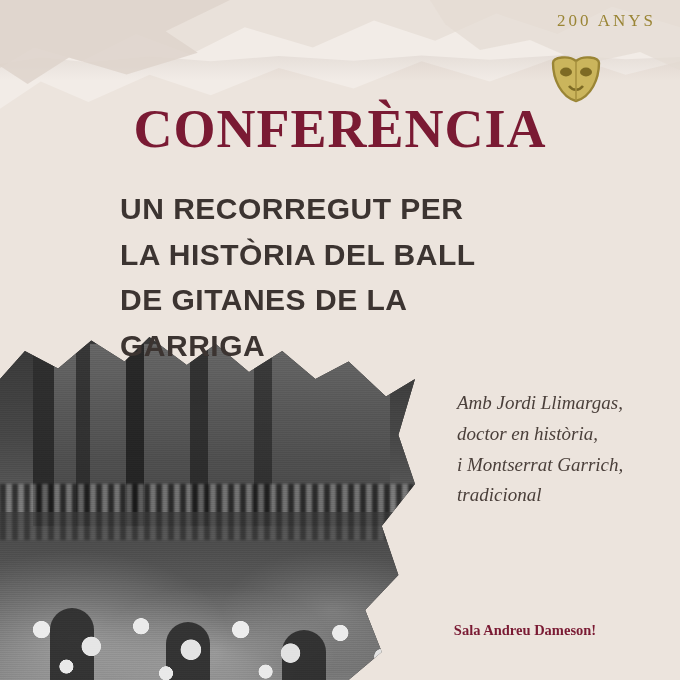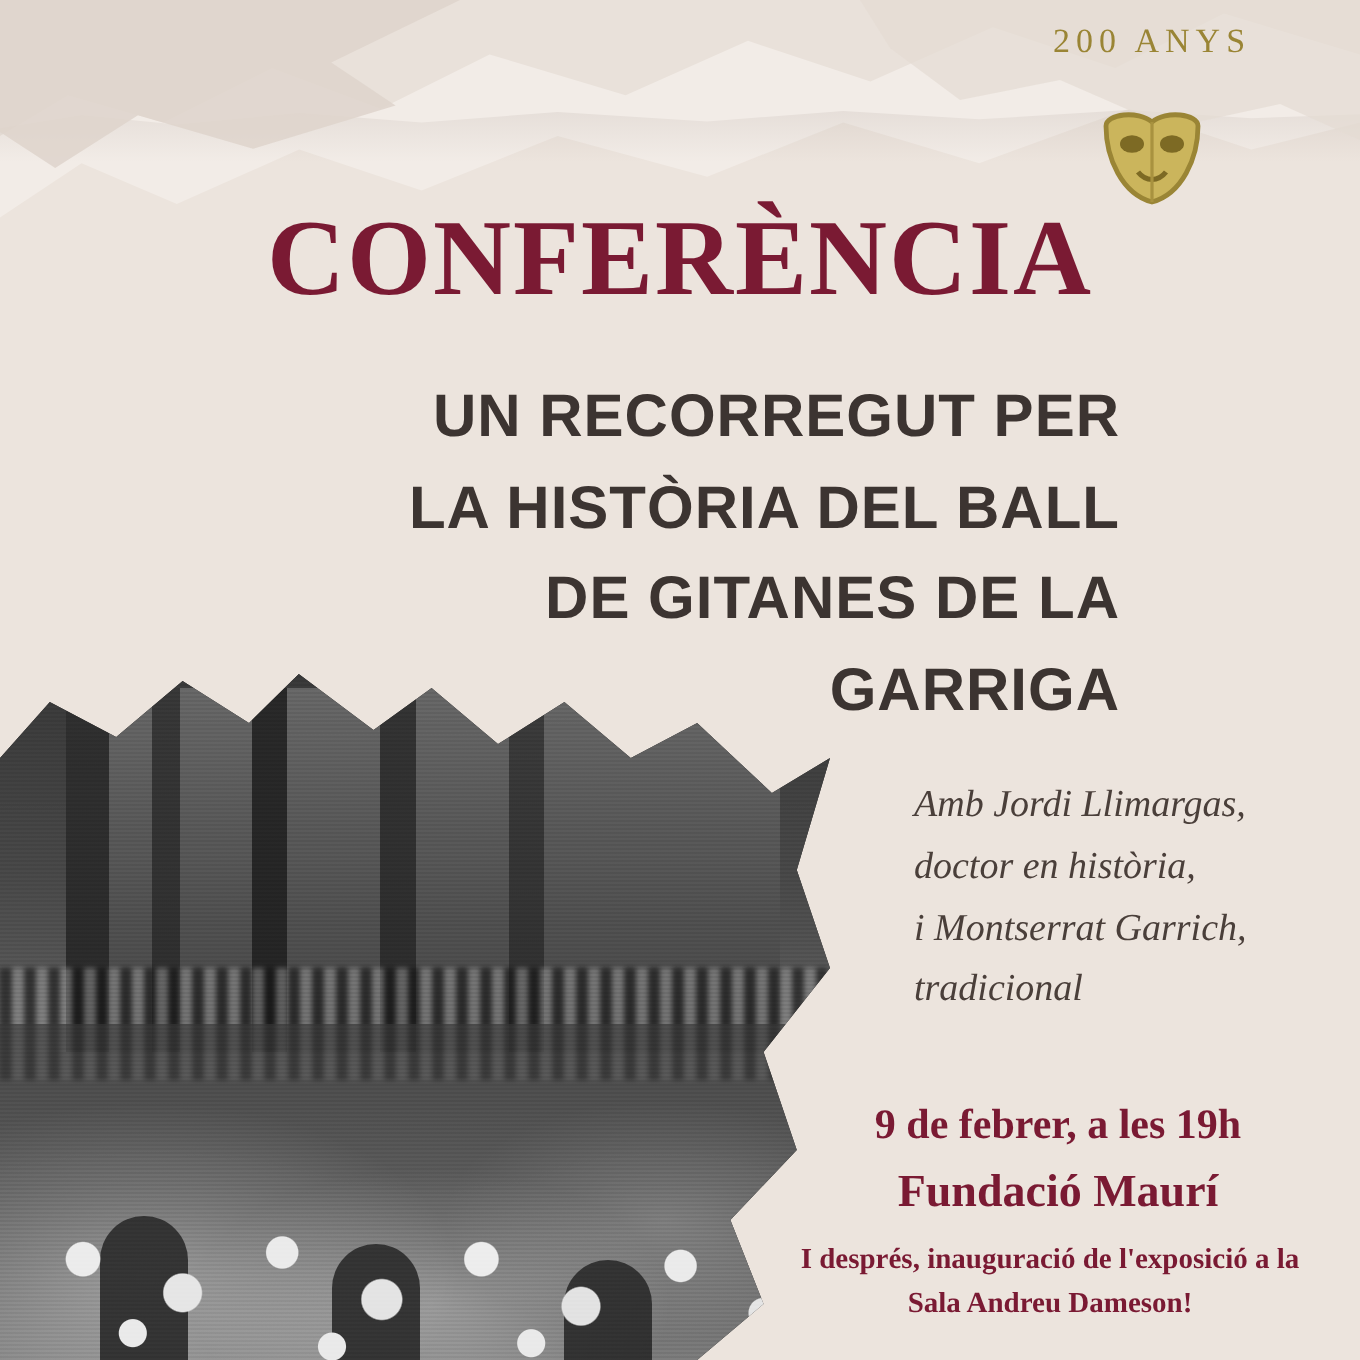--- a/index.html
+++ b/index.html
@@ -79,20 +79,21 @@
     text-align: center;
     color: #8e7a2e;
   }
   .logo-text {
     font-family: "Liberation Serif", serif;
     font-size: 17px;
     letter-spacing: 3px;
     color: #9a8535;
     line-height: 1.1;
     margin-bottom: 18px;
+    text-align: right;
   }
   .logo-mask-wrap {
     display: flex;
     justify-content: center;
   }
 
   
   .title {
     position: absolute;
     top: 98px;
@@ -103,21 +104,21 @@
     font-size: 54px;
     letter-spacing: 1px;
     color: #7a1a33;
   }
 
   .subtitle {
     position: absolute;
     top: 186px;
     left: 120px;
     width: 440px;
-    text-align: right;
+    text-align: left;
     font-family: "Liberation Sans", sans-serif;
     font-weight: bold;
     font-size: 30px;
     line-height: 1.52;
     color: #3c3431;
     letter-spacing: .5px;
   }
 
   
   .speakers {
@@ -302,20 +303,17 @@
     <div>GARRIGA</div>
   </div>
 
   <div class="speakers">
     <div>Amb Jordi Llimargas,</div>
     <div>doctor en història,</div>
     <div>i Montserrat Garrich,</div>
     <div>tradicional</div>
   </div>
 
-  <div class="detail-date">9 de febrer, a les 19h</div>
-  <div class="detail-venue">Fundació Maurí</div>
   <div class="detail-note">
-    <div>I després, inauguració de l'exposició a la</div>
     <div>Sala Andreu Dameson!</div>
   </div>
 
 </div>
 
 </body></html>

